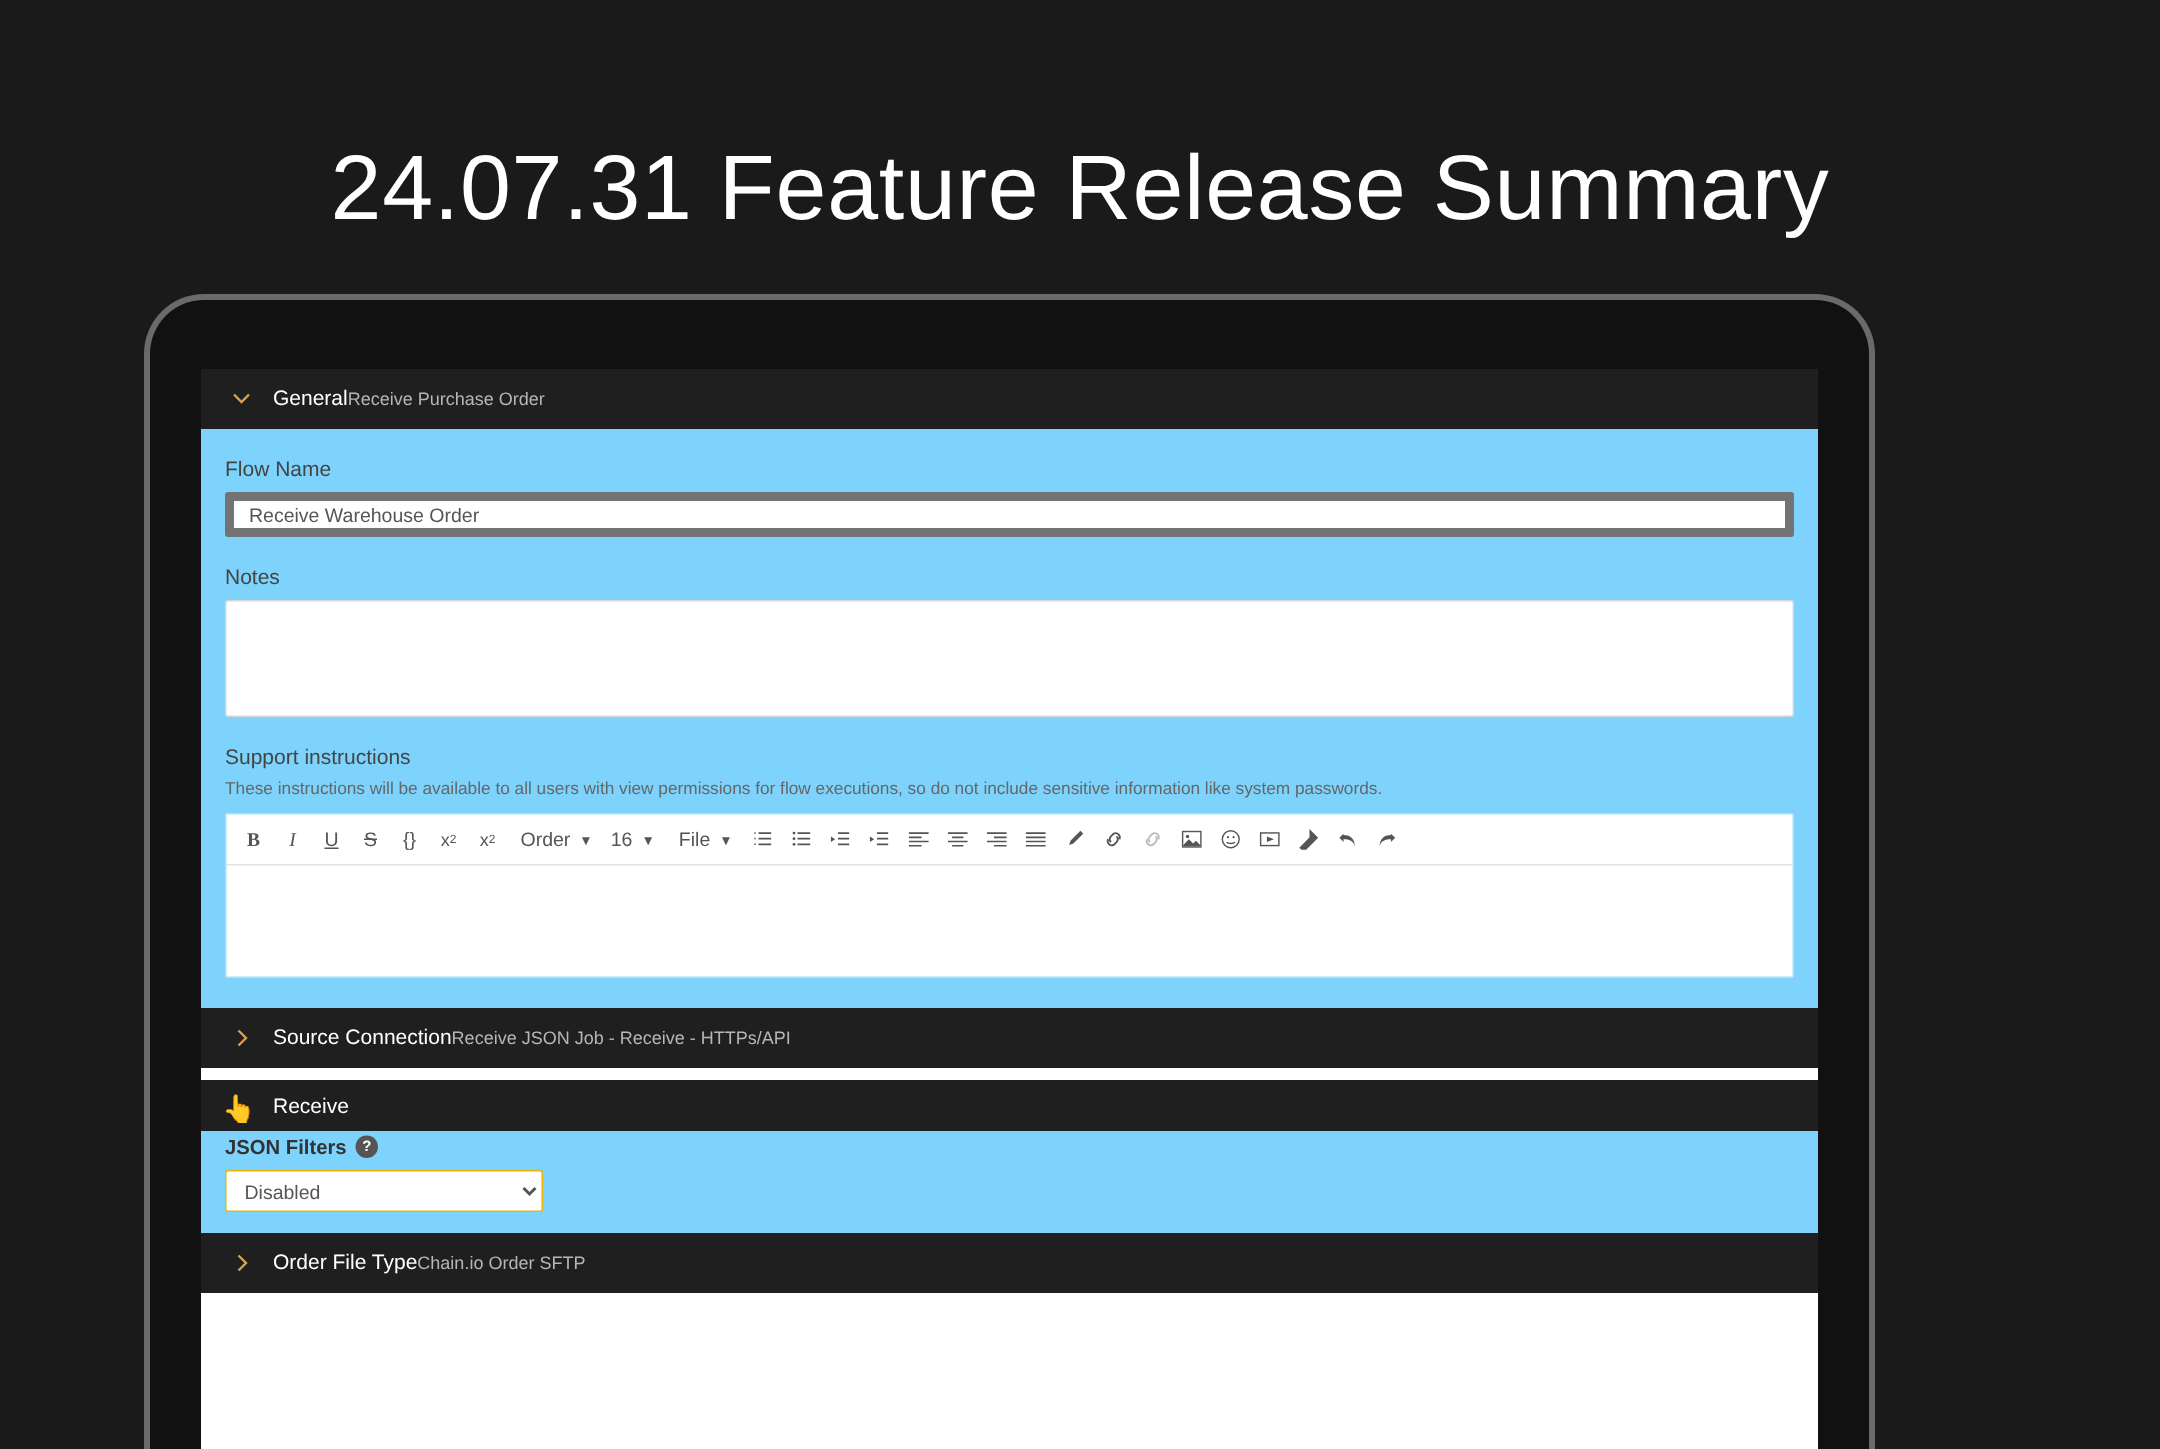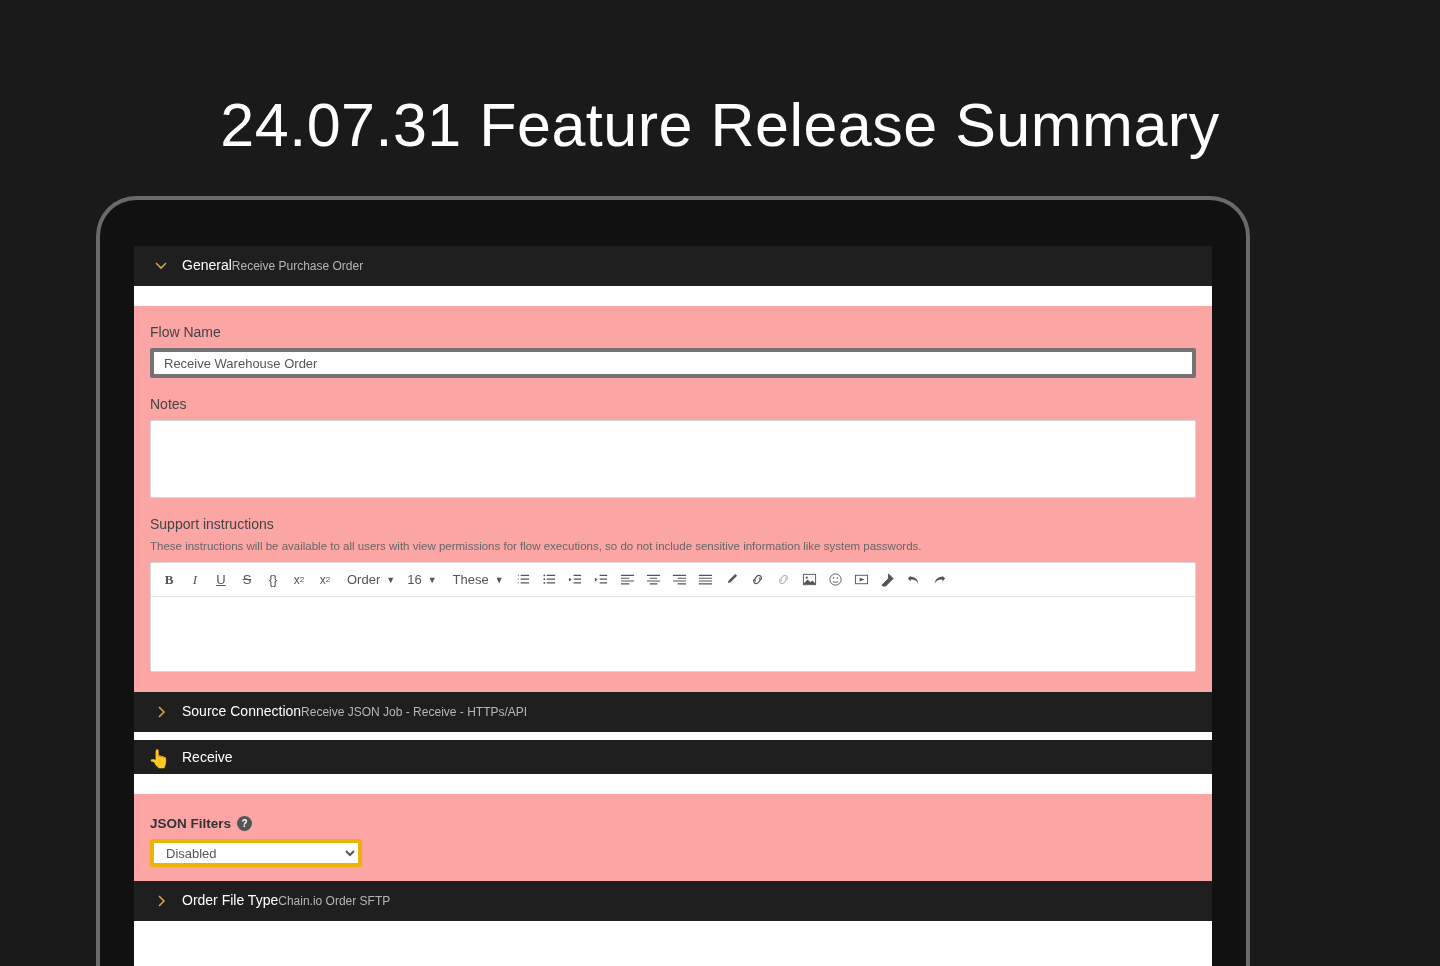--- a/index.html
+++ b/index.html
@@ -6,34 +6,34 @@
   html, body { width: 1440px; height: 966px; background: #1a1a1a; font-family: -apple-system, BlinkMacSystemFont, "Segoe UI", Arial, sans-serif; overflow: hidden; }
   .stage { position: relative; width: 1440px; height: 966px; }
   .headline { position: absolute; top: 90px; left: 0; right: 0; text-align: center; color: #ffffff; font-size: 61px; font-weight: 500; letter-spacing: 0.5px; }
   .device-frame { position: absolute; top: 196px; left: 96px; width: 1154px; height: 770px; border: 4px solid #6a6a6a; border-bottom: none; border-radius: 40px 40px 0 0; background: #111; overflow: hidden; }
   .screen { position: absolute; top: 46px; left: 34px; right: 34px; bottom: 0; background: #ffffff; overflow: hidden; }
   .accordion-header { background: #1f1f1f; color: #fff; display: flex; align-items: center; padding: 8px 16px; min-height: 40px; }
   .accordion-header .chev { width: 22px; display: flex; align-items: center; justify-content: center; color: #d9a24a; font-size: 13px; margin-right: 10px; }
   .accordion-header .titles { display: flex; flex-direction: row; }
   .accordion-header .title { font-size: 14px; color: #fff; line-height: 1.2; }
   .accordion-header .subtitle { font-size: 12px; color: #b6b6b6; line-height: 1.3; margin-top: 2px; }
-  .panel { background: #fca5a5; padding: 14px 16px 20px 16px; margin-top: 20px; }
+  .panel { background: #7dd3fc; padding: 14px 16px 20px 16px; }
   .field-label { font-size: 14px; color: #444; margin-top: 4px; margin-bottom: 8px; }
-  .text-input { width: 100%; height: 30px; border: 4px solid #737373; border-radius: 2px; padding: 4px 10px; font-size: 13px; color: #555; background: #fff; }
+  .text-input { width: 100%; height: 30px; border: 6px solid #737373; border-radius: 2px; padding: 4px 10px; font-size: 13px; color: #555; background: #fff; }
   .textarea { width: 100%; height: 78px; border: 1px solid #d7d7d7; border-radius: 2px; background: #fff; }
   .helper-text { font-size: 11.5px; color: #666; margin-top: 6px; margin-bottom: 10px; }
   .editor-frame { border: 1px solid #d7d7d7; border-radius: 2px; }
   .toolbar { display: flex; align-items: center; gap: 2px; padding: 4px 6px; border-bottom: 1px solid #e3e3e3; background: #fff; height: 34px; }
   .tb-btn { width: 24px; height: 24px; display: flex; align-items: center; justify-content: center; color: #555; font-size: 13px; cursor: pointer; border-radius: 2px; }
   .tb-btn svg { width: 15px; height: 15px; fill: #555; }
   .tb-sel { height: 24px; display: flex; align-items: center; padding: 0 6px 0 8px; font-size: 13px; color: #555; cursor: pointer; gap: 6px; }
   .tb-sel .caret { font-size: 9px; color: #555; }
   .editor-body { height: 74px; background: #fff; }
   .gap-bar { height: 8px; background: #fff; }
-  .select { height: 28px; width: 212px; border: 4px solid #eab308; border-radius: 2px; background: #fff; font-size: 13px; color: #555; padding: 0 8px; }
+  .select { height: 28px; width: 212px; border: 1px solid #eab308; border-radius: 2px; background: #fff; font-size: 13px; color: #555; padding: 0 8px; }
   .json-label { font-size: 13.5px; font-weight: 700; color: #333; display: flex; align-items: center; gap: 6px; }
   .help-badge { width: 15px; height: 15px; border-radius: 50%; background: #555; color: #fff; font-size: 10px; display: flex; align-items: center; justify-content: center; font-weight: 700; }
   .cursor-hand { position: absolute; left: 148px; top: 508px; font-size: 16px; pointer-events: none; }
   .icon-b { font-weight: 800; font-family: Georgia, serif; }
   .icon-i { font-style: italic; font-family: Georgia, serif; }
   .icon-u { text-decoration: underline; }
   .icon-s { text-decoration: line-through; }
 </style>
 </head>
 <body>
@@ -77,21 +77,21 @@
             <div class="tb-btn" style="font-size:12px">x<sub style="font-size:8px">2</sub></div>
             <div class="tb-sel">
               <span>Order</span>
               <span class="caret">▼</span>
             </div>
             <div class="tb-sel" style="padding-left:4px">
               <span>16</span>
               <span class="caret">▼</span>
             </div>
             <div class="tb-sel">
-              <span>These</span>
+              <span>File</span>
               <span class="caret">▼</span>
             </div>
             <div class="tb-btn">
               <svg viewBox="0 0 16 16">
                   <path d="M2 3h1v1H2zM2 7h1v1H2zM2 11h1v1H2zM5 3h9v1.2H5zM5 7h9v1.2H5zM5 11h9v1.2H5z"></path>
                 </svg>
             </div>
             <div class="tb-btn">
               <svg viewBox="0 0 16 16">
                   <circle cx="2.5" cy="3.6" r="1"></circle>
@@ -205,21 +205,21 @@
           <svg viewBox="0 0 12 12" width="12" height="12">
               <path d="M1 3 L6 8 L11 3" stroke="#d9a24a" stroke-width="1.6" fill="none"></path>
             </svg>
         </span>
         <div class="titles">
           <div class="title">Receive</div>
         </div>
         <span class="cursor-hand" style="position:absolute; left:14px; top:8px; font-size:18px;">👆</span>
       </div>
 
-      <div class="panel" style="padding-top:22px; padding-bottom:14px">
+      <div class="panel" style="padding-top:3px; padding-bottom:14px">
         <div class="json-label">
           <span>JSON Filters</span>
           <span class="help-badge">?</span>
         </div>
         <select class="select" style="margin-top:8px">
           <option>Disabled</option>
         </select>
       </div>
 
       <div class="accordion-header">

